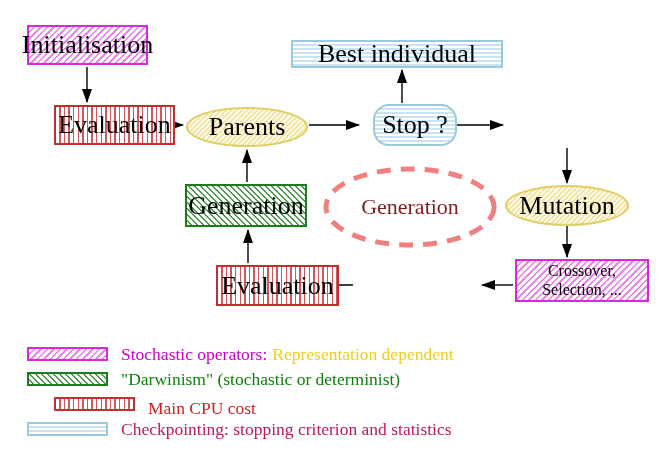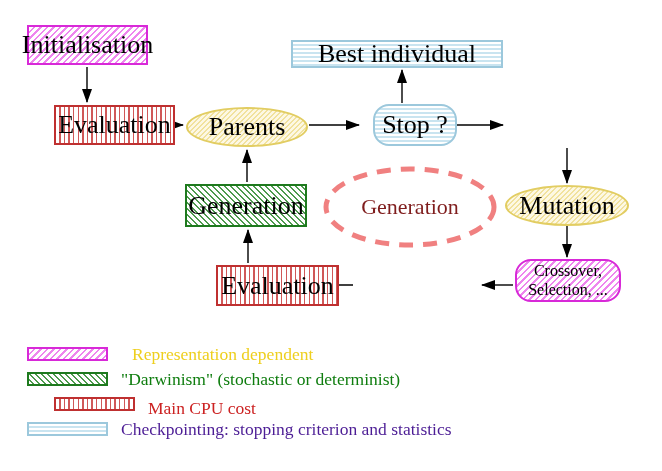--- a/index.html
+++ b/index.html
@@ -44,26 +44,26 @@
   .generation-wrap{position:absolute;left:323px;top:166px;width:174px;height:82px;}
   .generation-label{
     position:absolute;left:0;top:0;width:174px;height:82px;
     display:flex;align-items:center;justify-content:center;
     color:#7f1d1d;font-size:22px;
   }
   .legend{position:absolute;left:27px;top:346px;}
   .legend-row{display:flex;align-items:center;height:16px;margin-bottom:9px;}
   .swatch{display:inline-block;width:81px;height:14px;box-sizing:border-box;margin-right:13px;flex:none;}
   .lt{font-size:17.5px;white-space:nowrap;}
-  .gap{margin-left:11px;}
+  .gap{margin-left:5px;}
   .c-magenta{color:#cc00cc;}
   .c-gold{color:#eecf1e;}
   .c-green{color:#0f7d0f;}
   .c-red{color:#cc2222;margin-top:8px;}
-  .c-skyblue{color:#4c1d95;}
+  .c-skyblue{color:#be185d;}
 </style>
 </head>
 <body>
 
 <div class="canvas">
 
   <svg class="arrows" width="662" height="471" viewBox="0 0 662 471" xmlns="http://www.w3.org/2000/svg">
     <defs>
       <marker id="ah" markerUnits="userSpaceOnUse" markerWidth="14" markerHeight="10" refX="13" refY="5" orient="auto">
         <path d="M0,0 L14,5 L0,10 z" fill="#000"></path>
@@ -88,40 +88,41 @@
 
   <div class="node ellipse-yellow" style="left:186px;top:107px;width:122px;height:40px;">Parents</div>
 
   <div class="node hlines-cyan" style="left:291px;top:40px;width:212px;height:28px;">Best individual</div>
 
   <div class="node hlines-cyan rounded" style="left:361px;top:104px;width:84px;height:42px;">Stop ?</div>
 
 
   <div class="node ellipse-yellow" style="left:505px;top:185px;width:124px;height:41px;">Mutation</div>
 
-  <div class="node hatch-magenta two-line" style="left:515px;top:259px;width:106px;height:43px;flex-direction:column;border-radius:16px;">
+  <div class="node hatch-magenta two-line" style="left:515px;top:259px;width:134px;height:43px;flex-direction:column;">
     <span>Crossover,</span>
     <span>Selection, ...</span>
   </div>
 
 
   <div class="node vlines-red" style="left:189px;top:265px;width:123px;height:41px;">Evaluation</div>
 
   <div class="node hatch-green" style="left:185px;top:184px;width:122px;height:43px;">Generation</div>
 
   <div class="generation-wrap">
     <svg width="174" height="82" viewBox="0 0 174 82" xmlns="http://www.w3.org/2000/svg">
       <ellipse cx="87" cy="41" rx="84" ry="38" fill="none" stroke="#f08080" stroke-width="5" stroke-dasharray="14 10"></ellipse>
     </svg>
     <div class="generation-label">Generation</div>
   </div>
 
   <div class="legend">
     <div class="legend-row">
       <span class="swatch hatch-magenta"></span>
+      <span class="lt c-magenta">Stochastic operators:</span>
       <span class="lt c-gold gap">Representation dependent</span>
     </div>
     <div class="legend-row">
       <span class="swatch hatch-green"></span>
       <span class="lt c-green">"Darwinism" (stochastic or determinist)</span>
     </div>
     <div class="legend-row">
       <span class="swatch vlines-red"></span>
       <span class="lt c-red">Main CPU cost</span>
     </div>

